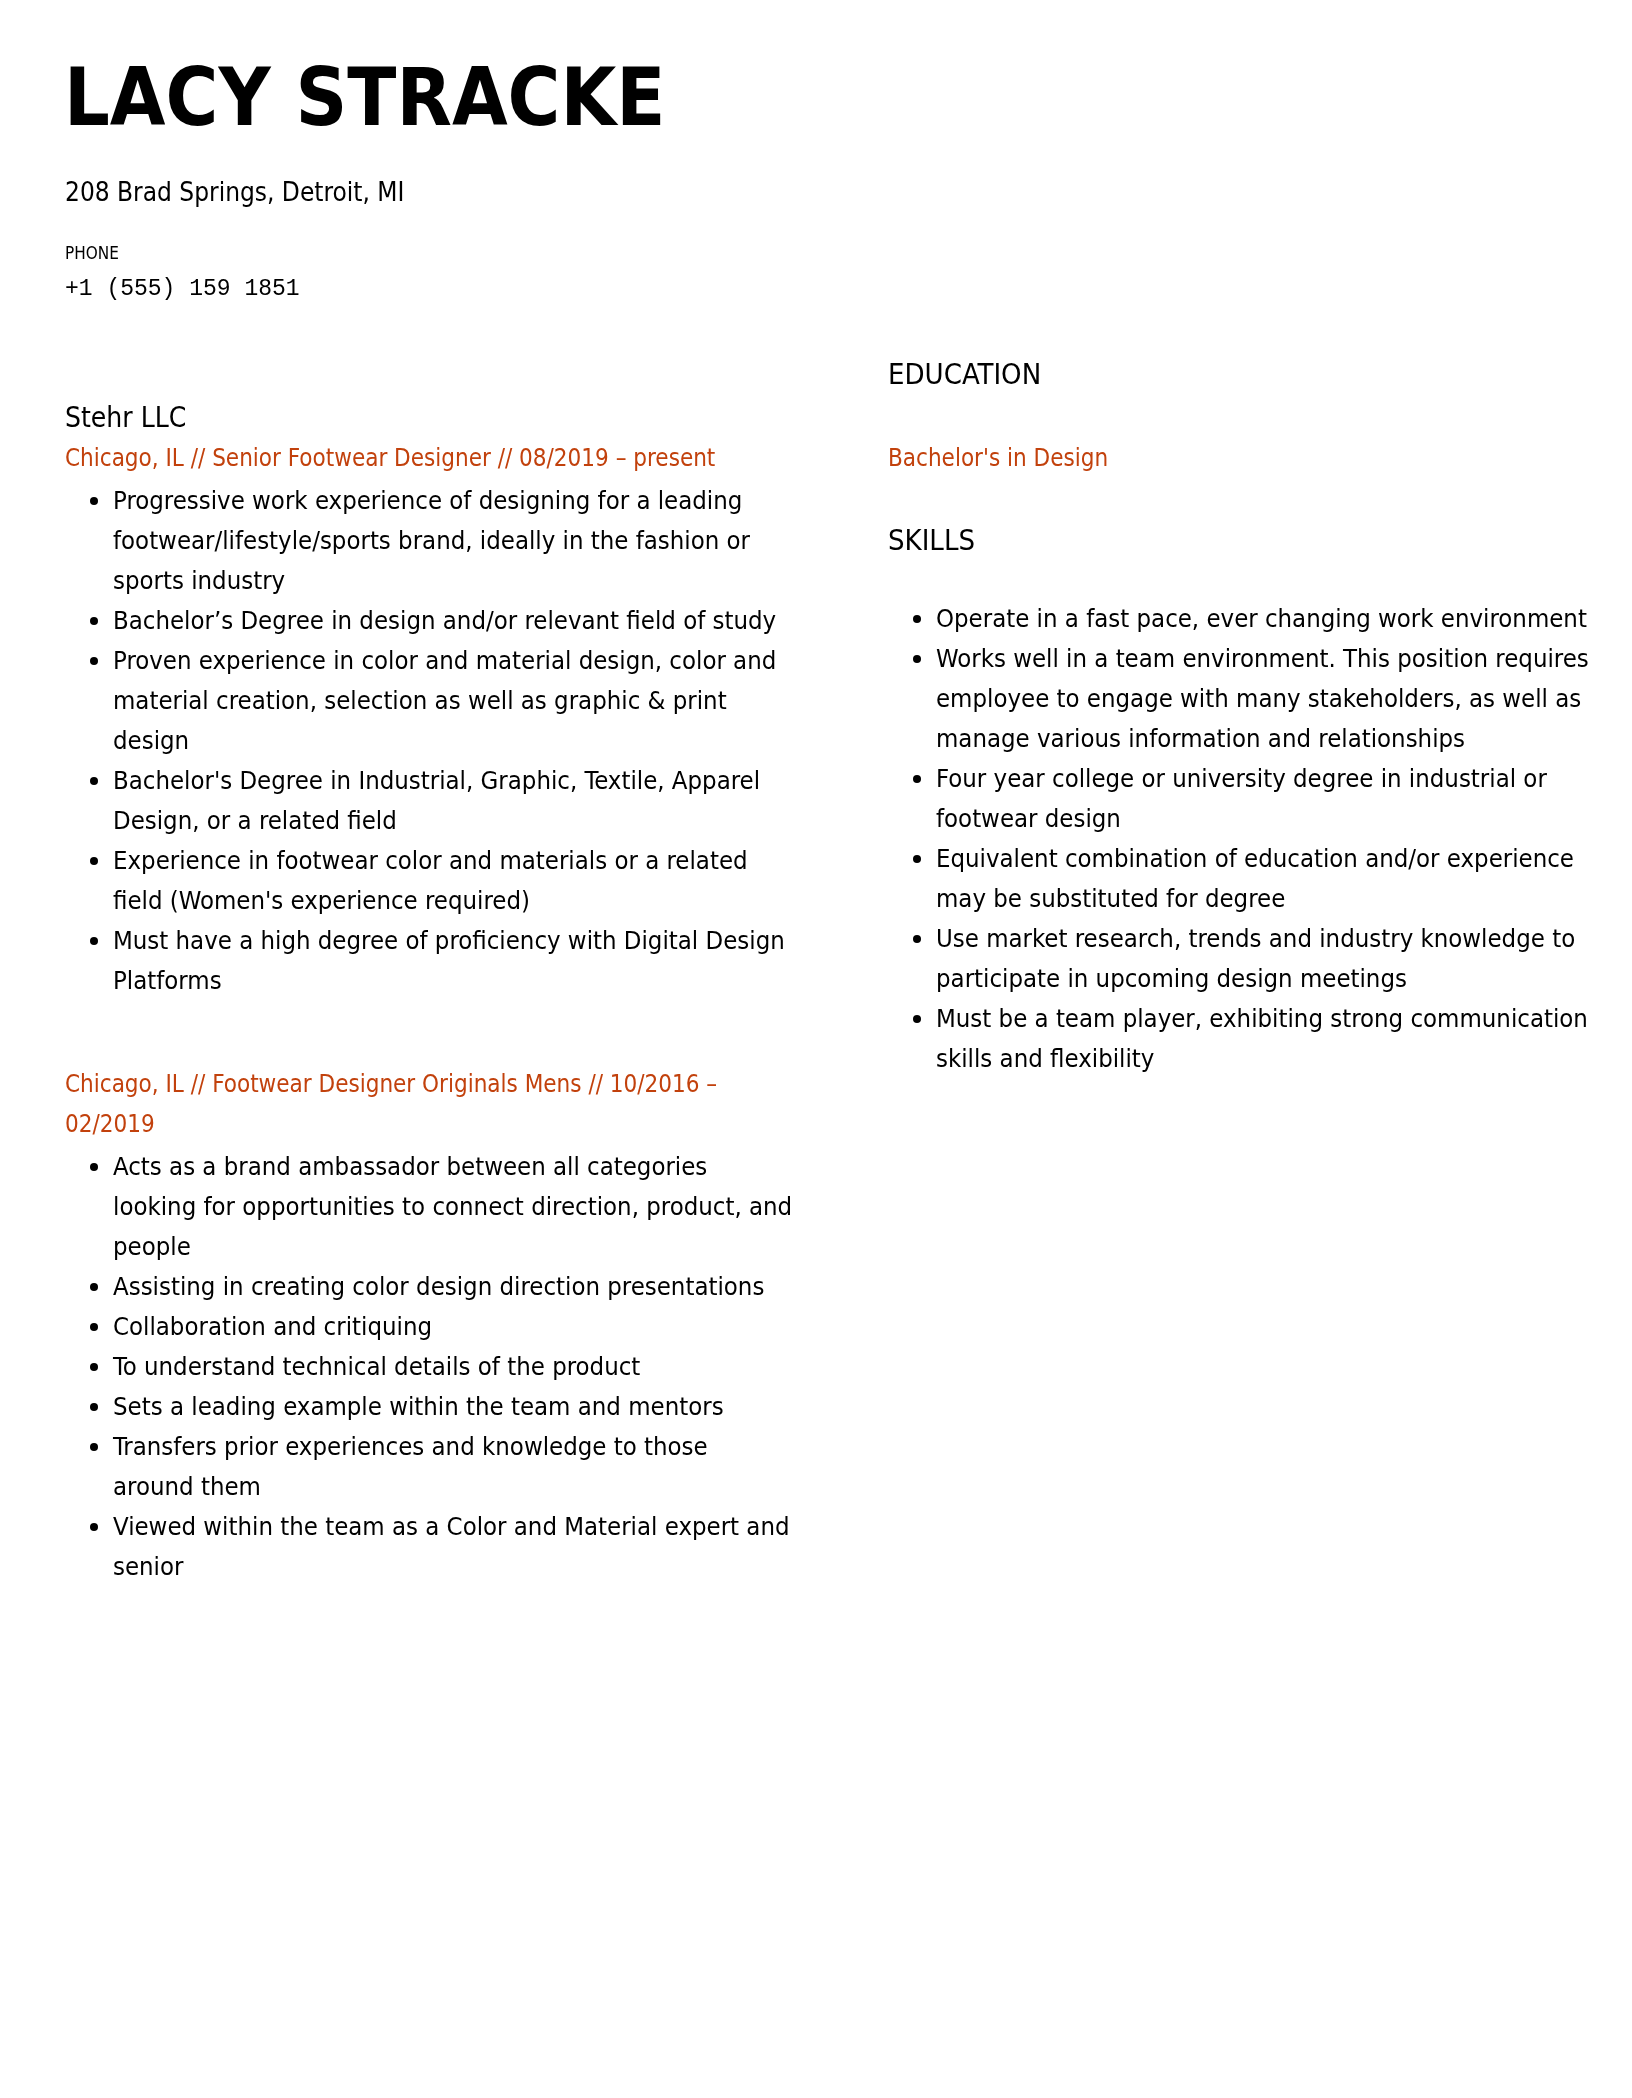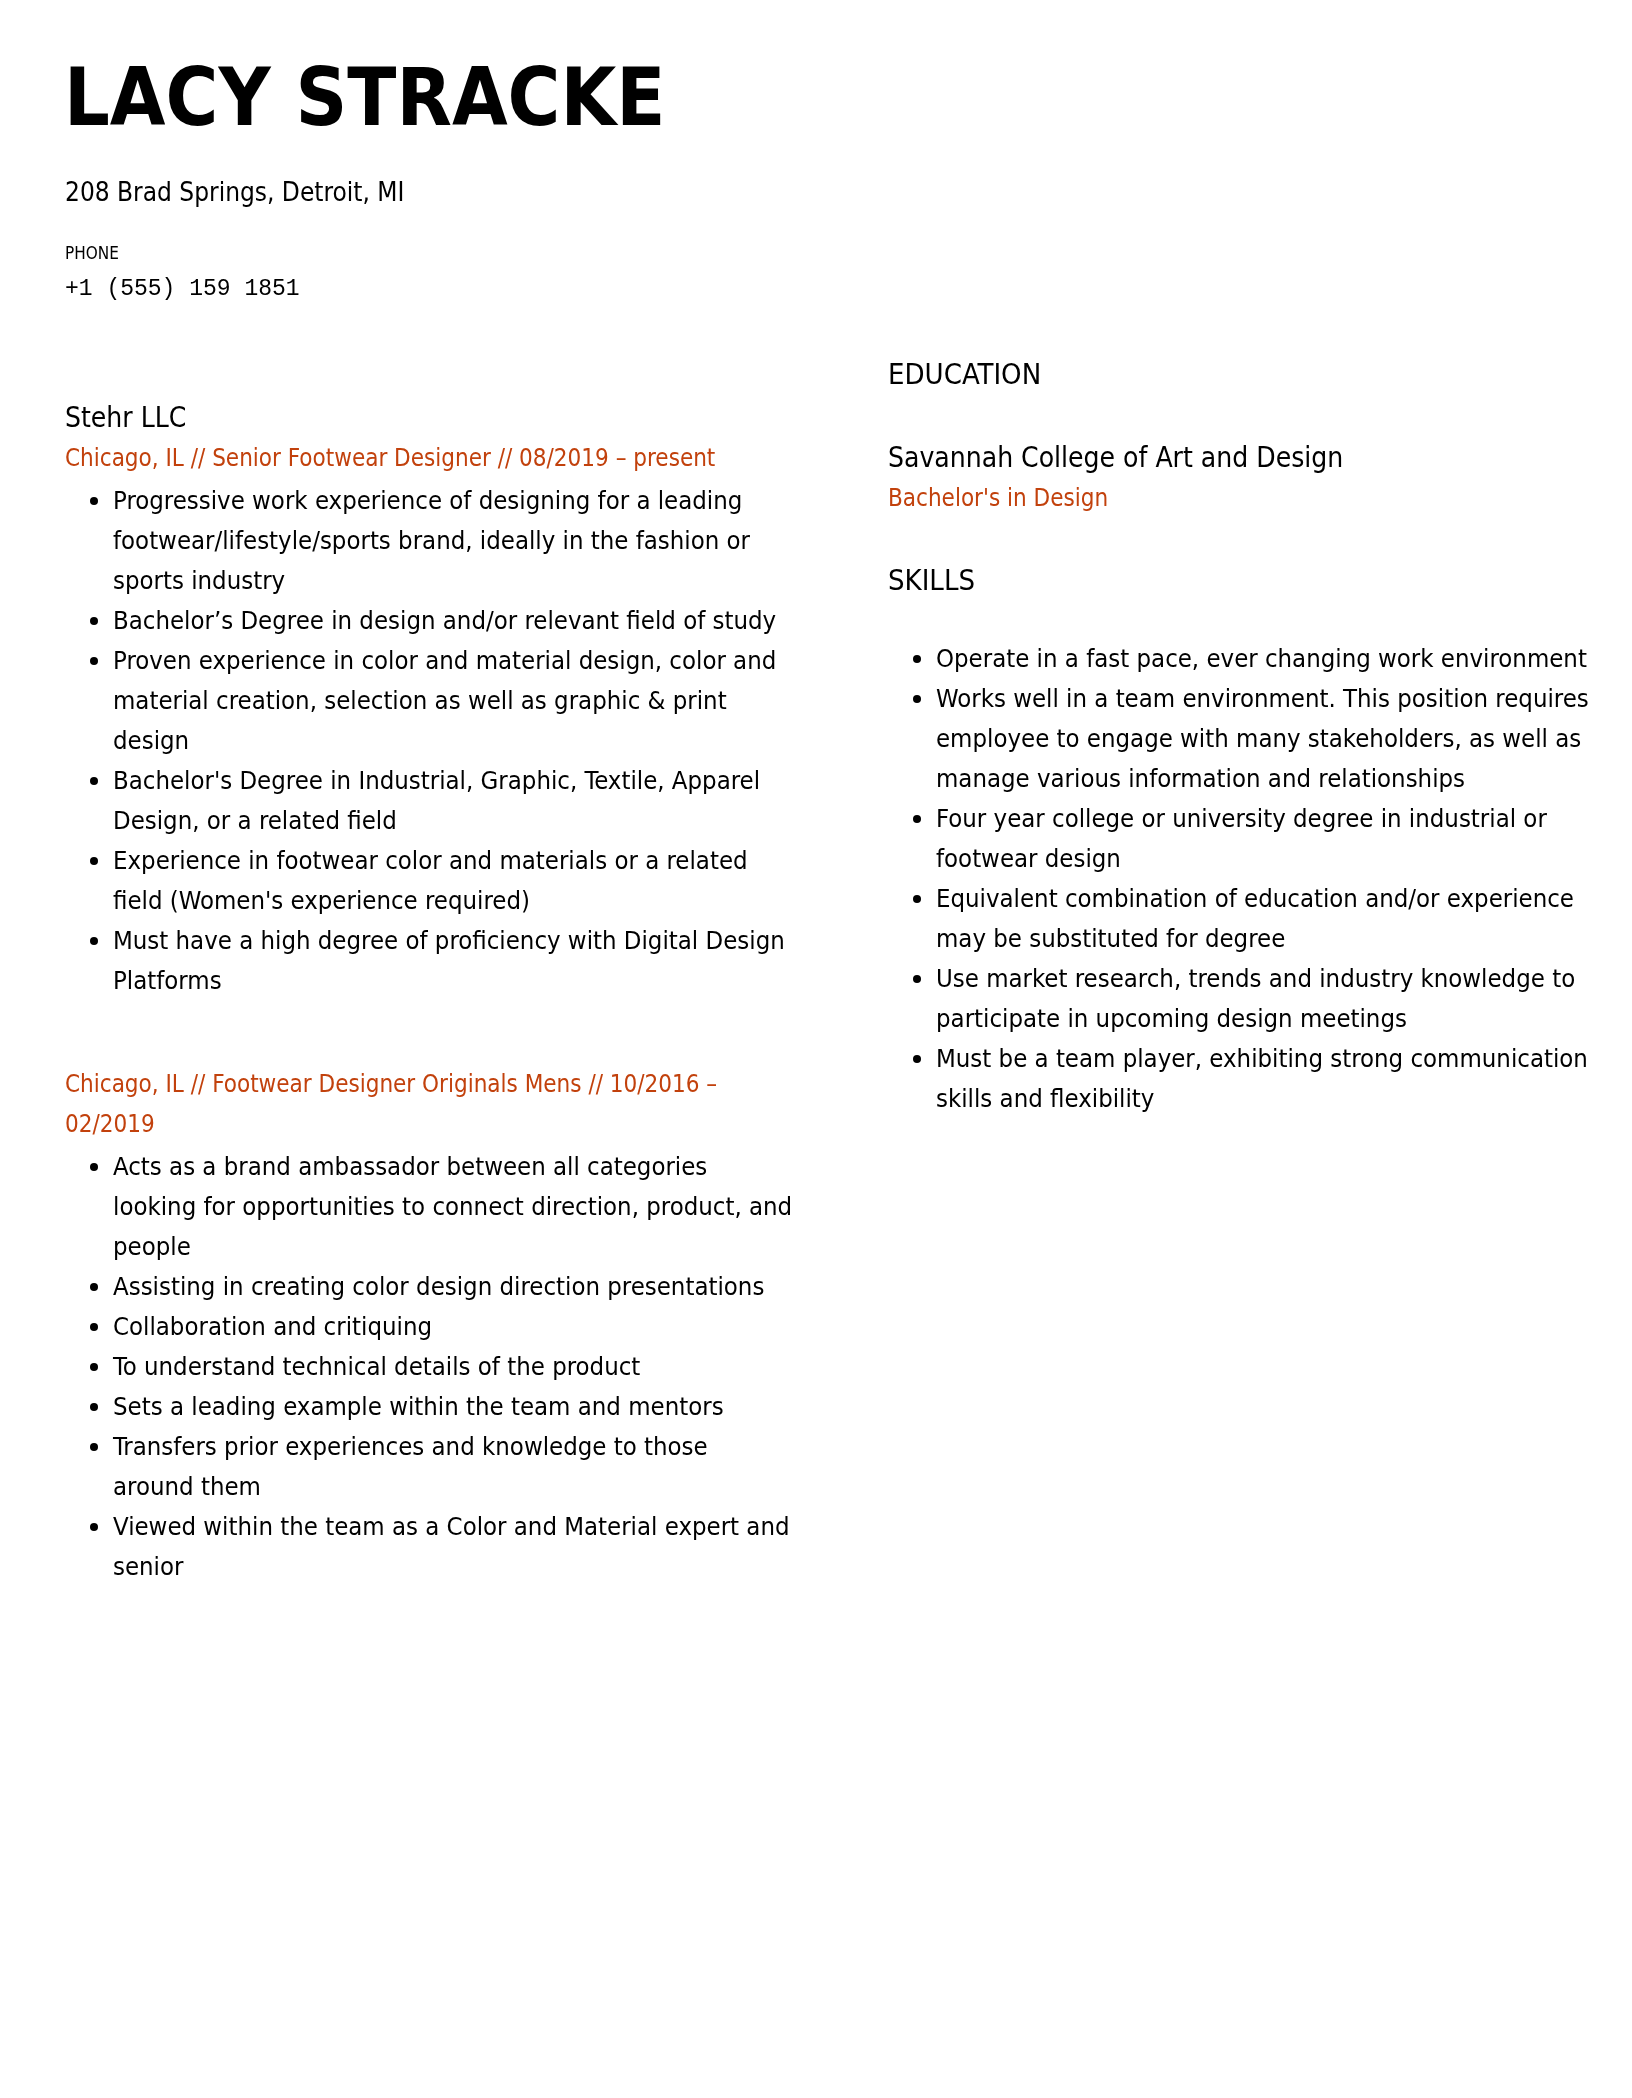--- a/index.html
+++ b/index.html
@@ -57,21 +57,20 @@
       <li>Sets a leading example within the team and mentors</li>
       <li>Transfers prior experiences and knowledge to those around them</li>
       <li>Viewed within the team as a Color and Material expert and senior</li>
     </ul>
   </div>
 </div>
 
 <div class="col right">
   <h2 class="section-title">EDUCATION</h2>
   <div class="spacer-lg"></div>
-  <h3 class="job-title">Savannah College of Art and Design</h3>
   <p class="meta">Bachelor's in Design</p>
   <div class="spacer-md"></div>
   <h2 class="section-title">SKILLS</h2>
   <div style="height:36px"></div>
   <ul>
     <li>Operate in a fast pace, ever changing work environment</li>
     <li>Works well in a team environment. This position requires employee to engage with many stakeholders, as well as manage various information and relationships</li>
     <li>Four year college or university degree in industrial or footwear design</li>
     <li>Equivalent combination of education and/or experience may be substituted for degree</li>
     <li>Use market research, trends and industry knowledge to participate in upcoming design meetings</li>

